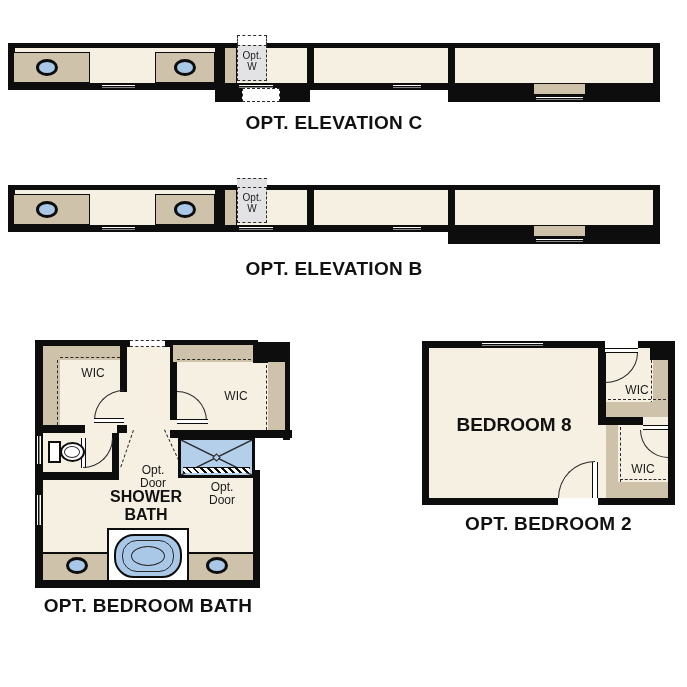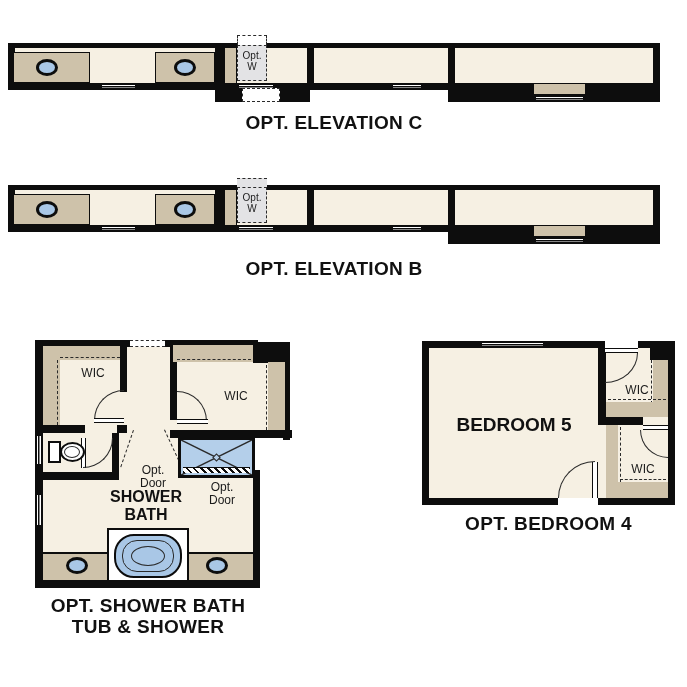--- a/index.html
+++ b/index.html
@@ -153,21 +153,21 @@
   <div class="lbl big" style="left:53px;top:150px;width:120px;font-size:16px;line-height:18px"><span>SHOWER</span><br><span>BATH</span></div>
 
   <div class="t2" style="left:10px;top:214px;width:210px;height:28px;border-top:2px solid var(--wall)"></div>
   <div class="sink" style="left:33px;top:219px;width:22px;height:17px"></div>
   <div class="sink" style="left:173px;top:219px;width:22px;height:17px"></div>
   <div style="left:74px;top:190px;width:82px;height:54px;background:#fff;border:2px solid var(--wall)"></div>
   <div style="left:81px;top:196px;width:68px;height:44px;background:var(--blue);border:2px solid var(--wall);border-radius:20px"></div>
   <div class="tubring" style="left:89px;top:202px;width:52px;height:32px;border-radius:15px"></div>
   <div class="tubring" style="left:98px;top:208px;width:34px;height:20px;border-radius:50%"></div>
 </div>
-<div class="title" style="left:20px;top:595px;width:256px"><span>OPT. SHOWER BATH</span><br><span>TUB &amp; SHOWER</span></div>
+<div class="title" style="left:20px;top:595px;width:256px"><span>OPT. BEDROOM BATH</span><br></div>
 
 <div class="plan" style="left:420px;top:338px;width:257px;height:169px">
   <div class="f" style="left:9px;top:10px;width:239px;height:150px"></div>
   <div class="w" style="left:2px;top:3px;width:253px;height:7px"></div>
   <div class="w" style="left:2px;top:3px;width:7px;height:164px"></div>
   <div class="w" style="left:2px;top:160px;width:253px;height:7px"></div>
   <div class="w" style="left:248px;top:3px;width:7px;height:164px"></div>
   <div class="w" style="left:230px;top:3px;width:25px;height:19px"></div>
   <div class="winh" style="left:62px;top:3px;width:61px;height:7px"></div>
 
@@ -187,15 +187,15 @@
   <div class="arc bl" style="left:220px;top:92px;width:28px;height:28px"></div>
   <div class="t2" style="left:186px;top:87px;width:12px;height:60px"></div>
   <div class="dashv" style="left:200px;top:89px;height:55px"></div>
   <div class="t2" style="left:186px;top:144px;width:62px;height:16px"></div>
   <div class="dashh" style="left:200px;top:141px;width:46px"></div>
   <div class="lbl" style="left:198px;top:125px;width:50px">WIC</div>
 
   <div style="left:138px;top:160px;width:40px;height:7px;background:#fff"></div>
   <div class="leafv" style="left:172px;top:124px;width:6px;height:36px"></div>
   <div class="arc tl" style="left:138px;top:123px;width:37px;height:37px"></div>
-  <div class="lbl big" style="left:9px;top:77px;width:170px;font-size:19px">BEDROOM 5</div>
-</div>
-<div class="title" style="left:420px;top:513px;width:257px">OPT. BEDROOM 4</div>
+  <div class="lbl big" style="left:9px;top:77px;width:170px;font-size:19px">BEDROOM 8</div>
+</div>
+<div class="title" style="left:420px;top:513px;width:257px">OPT. BEDROOM 2</div>
 
 </body></html>

